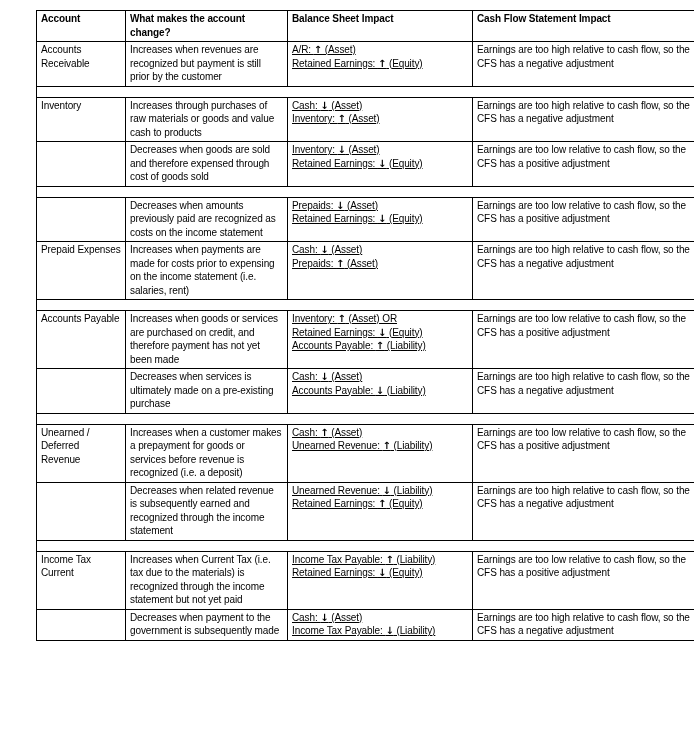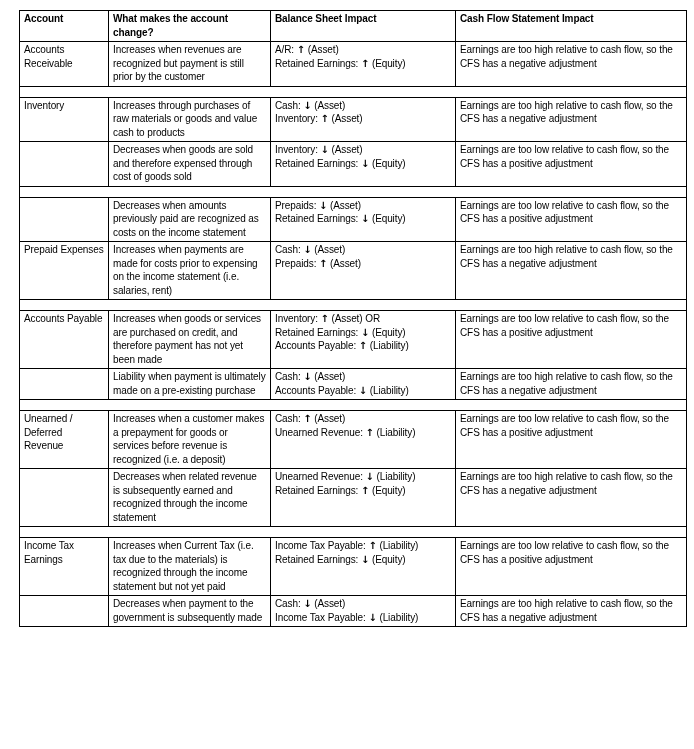--- a/index.html
+++ b/index.html
@@ -6,21 +6,21 @@
     margin: 0;
     padding: 0;
     background: #ffffff;
     width: 694px;
     height: 749px;
     overflow: hidden;
     font-family: "Liberation Sans", "DejaVu Sans", sans-serif;
     color: #000000;
   }
   .page {
-    padding: 10px 0 0 19px;
+    padding: 10px 0 0 36px;
   }
   table.acct {
     border-collapse: collapse;
     table-layout: fixed;
     width: 667px;
   }
   table.acct th,
   table.acct td {
     border: 1.5px solid #000000;
     padding: 1px 4px 2px 4px;
@@ -41,20 +41,21 @@
   tr.gap td {
     height: 10px;
     padding: 0;
   }
   .arr {
     font-weight: bold;
     font-family: "DejaVu Sans", sans-serif;
   }
   .bal-line {
     white-space: normal;
+    text-decoration: underline;
   }
 </style>
 </head>
 <body>
 
 <div class="page">
   <table class="acct">
     <colgroup>
       <col style="width:89px">
       <col style="width:162px">
@@ -129,21 +130,21 @@
           <td>Increases when goods or services are purchased on credit, and therefore payment has not yet been made</td>
           <td>
             <div class="bal-line">Inventory: <span class="arr">↑</span> (Asset) OR</div>
             <div class="bal-line">Retained Earnings: <span class="arr">↓</span> (Equity)</div>
             <div class="bal-line">Accounts Payable: <span class="arr">↑</span> (Liability)</div>
           </td>
           <td>Earnings are too low relative to cash flow, so the CFS has a positive adjustment</td>
         </tr>
         <tr>
           <td></td>
-          <td>Liability when payment is ultimately made on a pre-existing purchase</td>
+          <td>Decreases when services is ultimately made on a pre-existing purchase</td>
           <td>
             <div class="bal-line">Cash: <span class="arr">↓</span> (Asset)</div>
             <div class="bal-line">Accounts Payable: <span class="arr">↓</span> (Liability)</div>
           </td>
           <td>Earnings are too high relative to cash flow, so the CFS has a negative adjustment</td>
         </tr>
         <tr class="gap">
           <td colspan="4"></td>
         </tr>
         <tr>
@@ -161,21 +162,21 @@
           <td>
             <div class="bal-line">Unearned Revenue: <span class="arr">↓</span> (Liability)</div>
             <div class="bal-line">Retained Earnings: <span class="arr">↑</span> (Equity)</div>
           </td>
           <td>Earnings are too high relative to cash flow, so the CFS has a negative adjustment</td>
         </tr>
         <tr class="gap">
           <td colspan="4"></td>
         </tr>
         <tr>
-          <td>Income Tax Earnings</td>
+          <td>Income Tax Current</td>
           <td>Increases when Current Tax (i.e. tax due to the materials) is recognized through the income statement but not yet paid</td>
           <td>
             <div class="bal-line">Income Tax Payable: <span class="arr">↑</span> (Liability)</div>
             <div class="bal-line">Retained Earnings: <span class="arr">↓</span> (Equity)</div>
           </td>
           <td>Earnings are too low relative to cash flow, so the CFS has a positive adjustment</td>
         </tr>
         <tr>
           <td></td>
           <td>Decreases when payment to the government is subsequently made</td>

